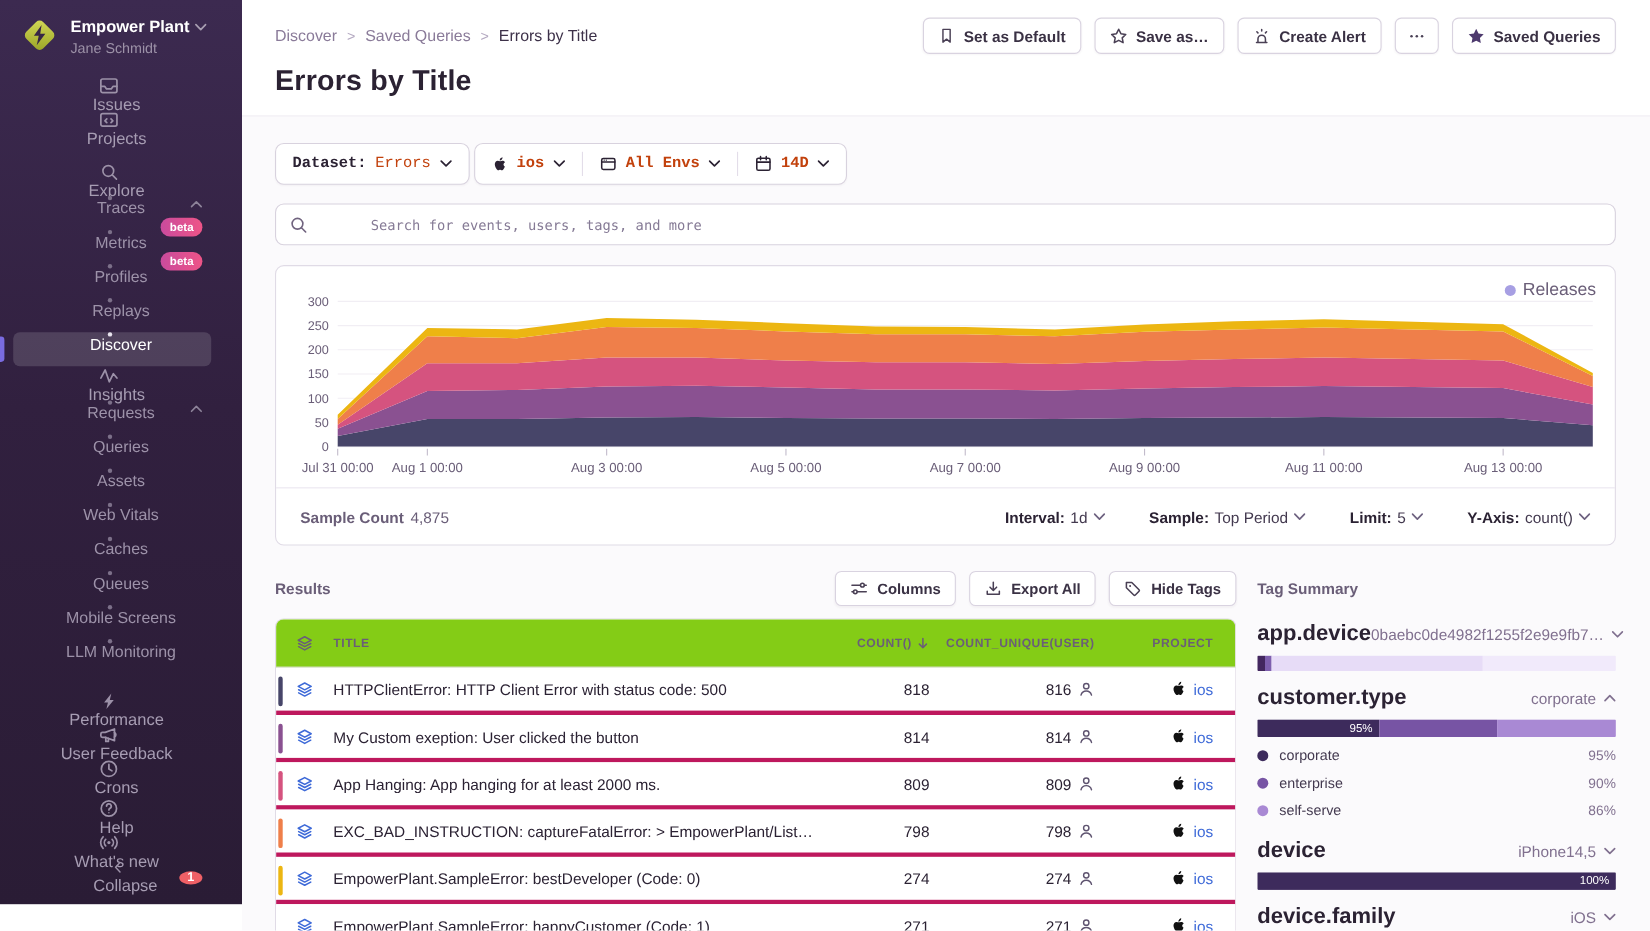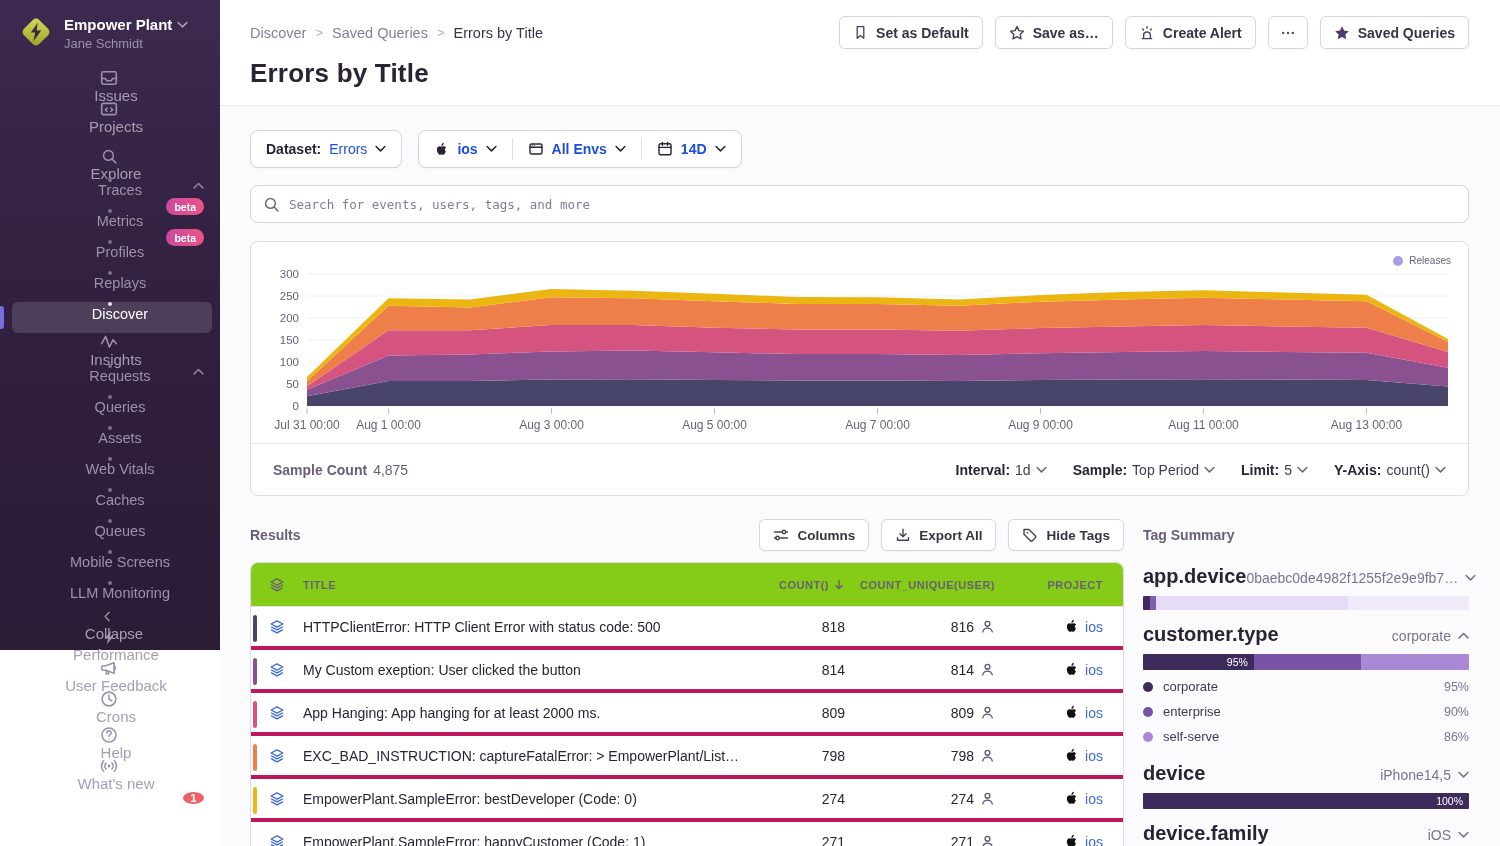--- a/index.html
+++ b/index.html
@@ -2,23 +2,23 @@
 <html><head>
 <meta charset="utf-8">
 <style>
   * { box-sizing: border-box; margin: 0; padding: 0; }
   html,body { width:1500px; height:846px; overflow:hidden; }
   body { font-family:"Liberation Sans", sans-serif; background:#fff; color:#2b2233; }
   .icon { display:inline-flex; align-items:center; justify-content:center; line-height:0; }
   .icon svg { display:block; }
 
   
-  #sidebar { position:fixed; left:0; top:0; width:220px; height:650px;
+  #sidebar { position:fixed; left:0; top:0; width:220px; height:822px;
     background:linear-gradient(180deg,#3c2a50 0%,#31203f 45%,#2a1c35 100%);
-    padding:14px 8px 12px 12px; z-index:5; }
+    padding:14px 28px 12px 12px; z-index:5; }
   .org-row { display:flex; align-items:flex-start; gap:10px; padding-left:6px; cursor:pointer; }
   .org-logo { width:36px; height:36px; flex:0 0 auto; }
   .org-name { color:#fff; font-weight:700; font-size:15px; display:flex; align-items:center; gap:5px; margin-top:2px; }
   .org-name .icon { color:#a99fb2; }
   .org-user { color:#9c91a7; font-size:13px; margin-top:3px; }
   #sidebar-nav { margin-top:18px; position:relative; }
   .nav-item { position:relative; display:flex; align-items:center; height:31px; gap:0;
     color:#a79db3; font-size:15px; border-radius:6px; cursor:pointer; padding:0 8px 0 16px;flex-direction:column; }
   .nav-item .nicon { width:18px; height:18px; margin-right:14px; color:#9c91a8; flex:0 0 auto; }
   .nav-item.sub { padding-left:24px; font-size:14.5px; color:#9d92a9; }
@@ -48,49 +48,49 @@
   #header-actions { display:flex; align-items:center; gap:12px; }
   .btn { display:inline-flex; align-items:center; gap:8px; height:33px; padding:0 13px;
     background:#fff; border:1px solid #d9d3e0; border-radius:6px; font-size:14px; font-weight:700;
     color:#3a3144; cursor:pointer; box-shadow:0 1px 2px rgba(43,34,51,.04); white-space:nowrap; }
   .btn .icon { color:#4a4055; }
   .btn.icon-only { padding:0 11px; }
 
   #content { padding:24px 31px 0 30px; background:#fbfafc; height:742px; }
 
   
-  #filter-row { display:flex; gap:16px; }
+  #filter-row { display:flex; gap:4px;font-family:Liberation Mono, monospace; }
   .pill { display:flex; align-items:center; background:#fff; border:1px solid #d8d2de;
     border-radius:8px; height:38px; box-shadow:0 1px 2px rgba(43,34,51,.04); }
   .pill .seg { display:flex; align-items:center; gap:8px; padding:0 15px; height:100%; cursor:pointer; font-size:14px; }
   .pill .divider { width:1px; height:22px; background:#e3dde9; }
   .flabel { font-weight:700; color:#2b2233; }
-  .fvalue { color:#1d4ed8; font-weight:700; }
+  .fvalue { color:#c2410c; font-weight:700; }
   .fvalue.plain { font-weight:400; }
   .pill .chev, .chev-inline { color:#6e6280; }
   .seg .icon { color:#2b2233; }
 
   
   #search-bar { margin-top:17px; display:flex; align-items:center; gap:9px; background:#fff;
     border:1px solid #d8d2de; border-radius:8px; height:38px; padding:0 12px; }
   #search-bar .icon { color:#71647f; }
   #search-input { border:none; outline:none; flex:1; font-family:"DejaVu Sans Mono", monospace;
-    font-size:12.5px; color:#1d4ed8; background:transparent; }
+    font-size:12.5px; color:#1d4ed8; background:transparent;margin-left:48px; }
   #search-input::placeholder { color:#857a95; }
 
   
   #chart-panel { margin-top:18px; background:#fff; border:1px solid #e0dbe6; border-radius:8px; }
   #chart-area { position:relative; height:201px; }
   #chart-legend { position:absolute; top:13px; right:17px; display:flex; align-items:center; gap:6px;
-    font-size:10px; color:#6a5e78; cursor:pointer; }
+    font-size:16px; color:#6a5e78; cursor:pointer; }
   #legend-dot { width:10px; height:10px; border-radius:50%; }
   #chart-footer { display:flex; align-items:center; border-top:1px solid #eae5ef; height:52px; padding:0 22px; }
   #sample-count { font-size:14px; color:#6a5e78; }
   #sample-count .lbl { font-weight:700; margin-right:6px; }
-  #chart-controls { margin-left:auto; display:flex; gap:26px; }
+  #chart-controls { margin-left:auto; display:flex; gap:40px; }
   .chart-ctl { display:flex; align-items:center; gap:5px; font-size:14px; cursor:pointer; }
   .chart-ctl .lbl { font-weight:700; color:#2b2233; }
   .chart-ctl .val { color:#43394f; }
 
   
   #results-region { margin-top:22px; display:flex; gap:19px; align-items:flex-start; }
   #results-col { width:874px; flex:0 0 auto; }
   .results-head { display:flex; align-items:center; justify-content:space-between; height:34px; }
   #results-title, #tags-title { font-size:14px; font-weight:700; color:#6a5e78; }
   .results-buttons { display:flex; gap:12px;justify-content:space-between; }

